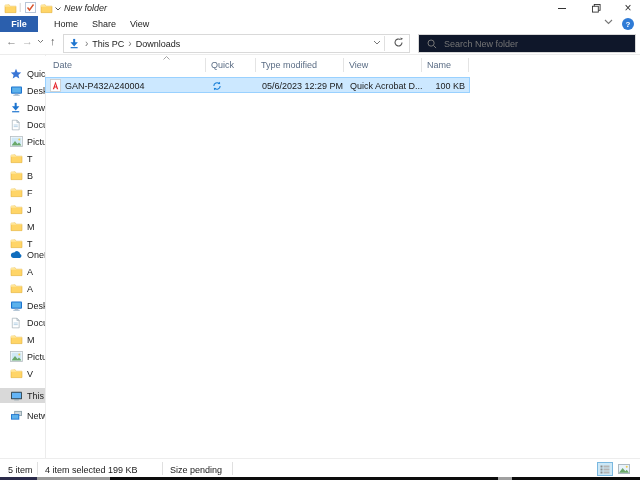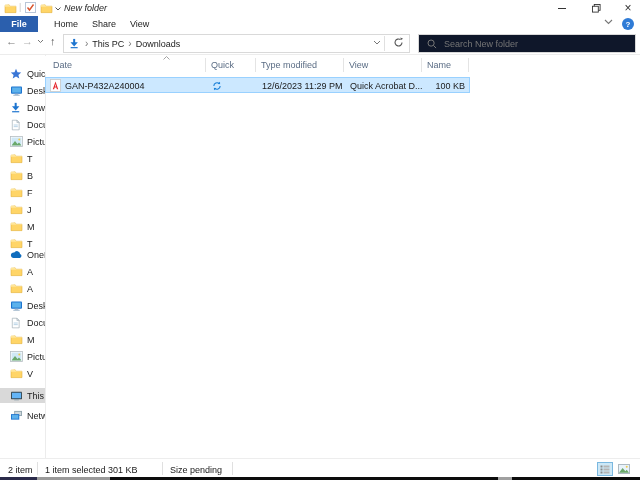--- a/index.html
+++ b/index.html
@@ -390,29 +390,29 @@
         <rect x="0.5" y="0.5" width="10" height="12" fill="#fff" stroke="#c9c9c9" stroke-width="0.8"></rect>
         <path d="M5.5 2.6 L8.2 10.2 H6.9 L6.35 8.6 H4.65 L4.1 10.2 H2.8 Z M5.5 5 L4.95 7.4 H6.05 Z" fill="#e5252a"></path>
       </svg>
     <span class="cell" style="left:19px">GAN-P432A240004</span>
     <svg class="abs" style="left:166px;top:3px" width="10" height="10" viewBox="0 0 12 12">
         <path d="M2.2 6 A3.8 3.8 0 0 1 8.8 3.4" fill="none" stroke="#1a80d8" stroke-width="1.3"></path>
         <path d="M9.6 0.8 L9.7 3.9 L6.8 3 Z" fill="#1a80d8"></path>
         <path d="M9.8 6 A3.8 3.8 0 0 1 3.2 8.6" fill="none" stroke="#1a80d8" stroke-width="1.3"></path>
         <path d="M2.4 11.2 L2.3 8.1 L5.2 9 Z" fill="#1a80d8"></path>
       </svg>
-    <span class="cell" style="left:216px">12/6/2023 11:29 PM</span>
+    <span class="cell" style="left:216px">05/6/2023 12:29 PM</span>
     <span class="cell" style="left:304px">Quick Acrobat D...</span>
     <span class="cell" style="left:380px;width:39px;text-align:right">100 KB</span>
   </div>
 
   <div id="statusbar" class="abs">
-    <span class="status-text" style="left:8px">2 item</span>
+    <span class="status-text" style="left:8px">5 item</span>
     <div class="status-sep" style="left:37px"></div>
-    <span class="status-text" style="left:45px">1 item selected  301 KB</span>
+    <span class="status-text" style="left:45px">4 item selected  199 KB</span>
     <div class="status-sep" style="left:162px"></div>
     <span class="status-text" style="left:170px">Size pending</span>
     <div class="status-sep" style="left:232px"></div>
 
     <div class="viewbtn" id="view-details">
       <svg width="10" height="9" viewBox="0 0 10 9">
           <rect x="0.5" y="0.5" width="2" height="2" fill="#8a8a8a"></rect>
           <rect x="0.5" y="3.5" width="2" height="2" fill="#8a8a8a"></rect>
           <rect x="0.5" y="6.5" width="2" height="2" fill="#8a8a8a"></rect>
           <rect x="3.5" y="0.5" width="6" height="2" fill="#b5b5b5"></rect>

